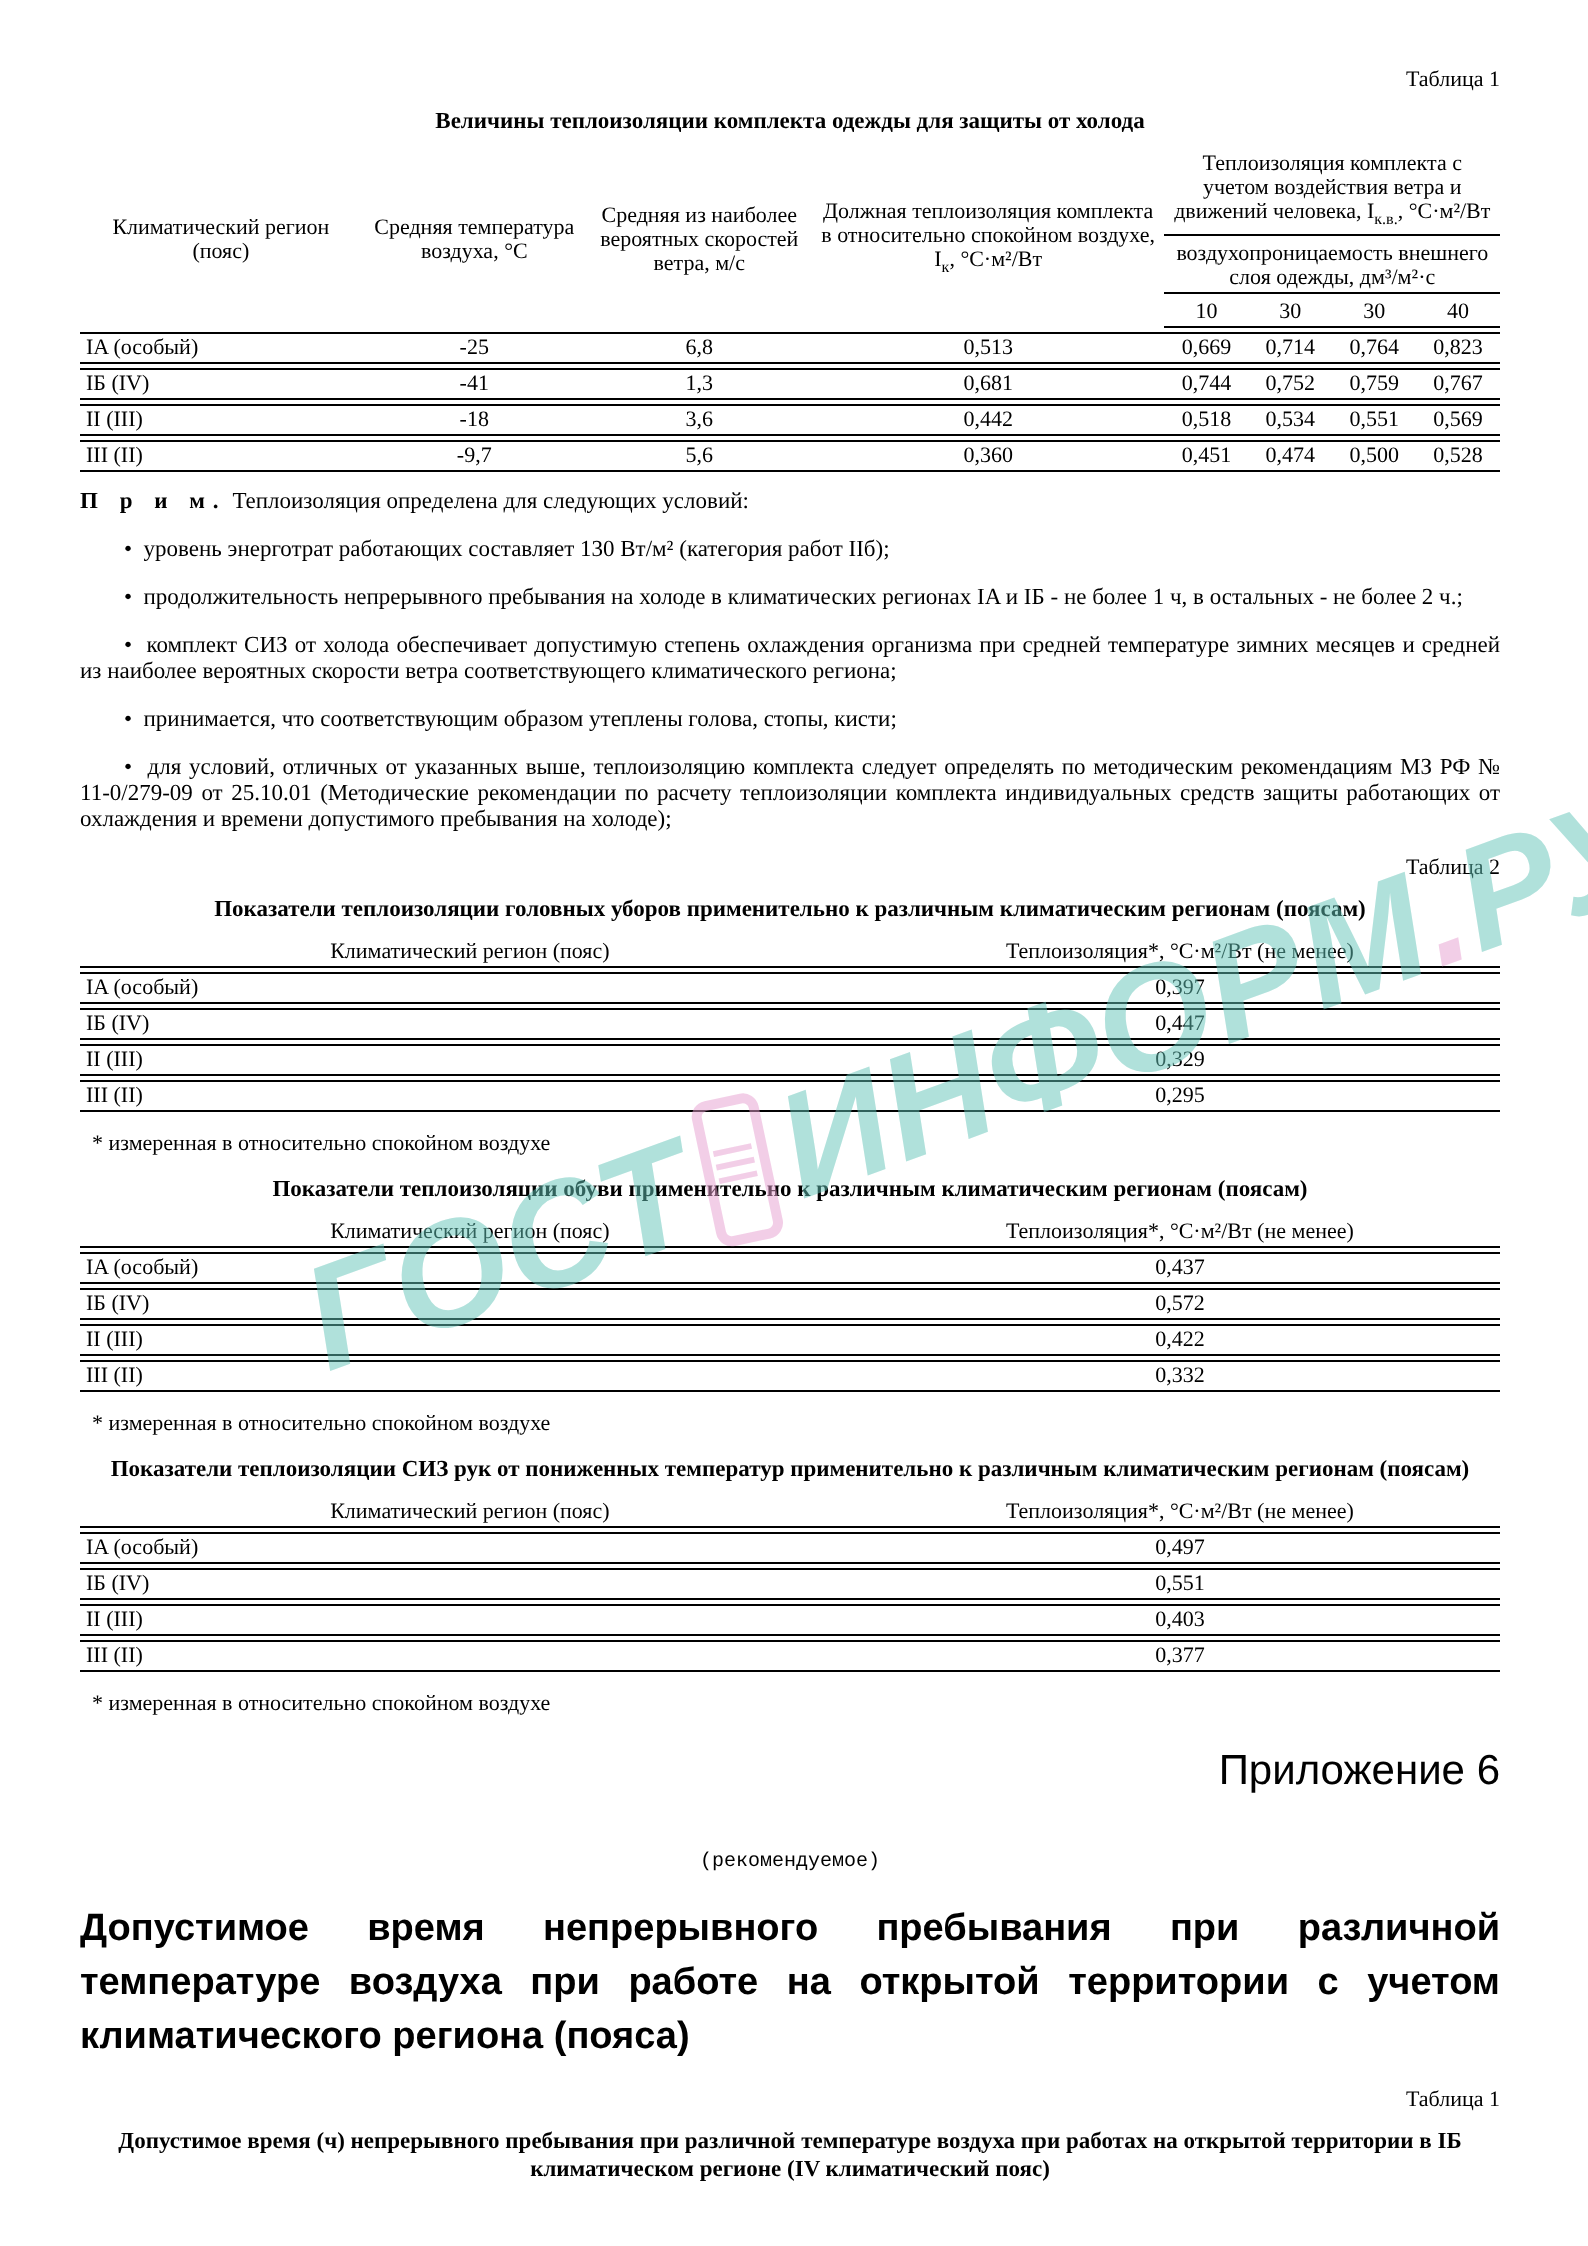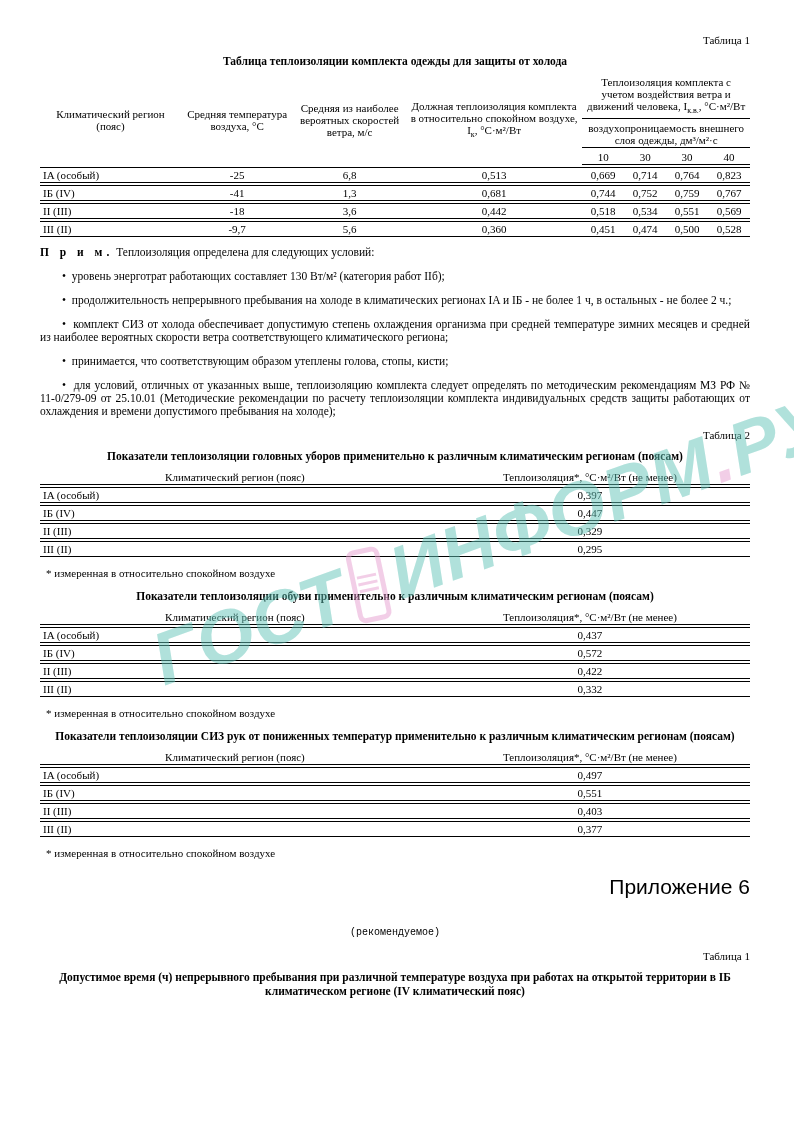--- a/index.html
+++ b/index.html
@@ -59,21 +59,21 @@
     color:#e79fd0; font-style:normal; font-size:40px; line-height:58px; text-align:center;
     transform:rotate(8deg); margin:0 2px;
   }
 </style>
 </head>
 <body>
 
 <div class="content">
 
   <div class="tab-label">Таблица 1</div>
-  <div class="tbl-title">Таблица теплоизоляции комплекта одежды для защиты от холода</div>
+  <div class="tbl-title">Величины теплоизоляции комплекта одежды для защиты от холода</div>
 
   <table class="t1 left-first">
     <thead>
       <tr>
         <th class="c1" rowspan="3">Климатический регион (пояс)</th>
         <th class="c2" rowspan="3">Средняя температура воздуха, °С</th>
         <th class="c3" rowspan="3">Средняя из наиболее вероятных скоростей ветра, м/с</th>
         <th class="c4" rowspan="3"><span>Должная теплоизоляция комплекта в относительно спокойном воздухе, I</span><span class="sub">к</span><span>, °С·м²/Вт</span></th>
         <th class="bb" colspan="4"><span>Теплоизоляция комплекта с учетом воздействия ветра и движений человека, I</span><span class="sub">к.в.</span><span>, °С·м²/Вт</span></th>
       </tr>
@@ -225,20 +225,21 @@
         <tr>
           <td>III (II)</td>
           <td>0,377</td>
         </tr>
       </tbody>
   </table>
   <div class="footnote">* измеренная в относительно спокойном воздухе</div>
 
   <div class="appendix-label">Приложение 6</div>
   <div class="appendix-sub">(рекомендуемое)</div>
+  <div class="big-heading">Допустимое время непрерывного пребывания при различной температуре воздуха при работе на открытой территории с учетом климатического региона (пояса)</div>
 
   <div class="tab-label" style="margin-top:12px">Таблица 1</div>
   <div class="tbl-title">Допустимое время (ч) непрерывного пребывания при различной температуре воздуха при работах на открытой территории в IБ климатическом регионе (IV климатический пояс)</div>
 
 </div>
 
 <div class="watermark">
   <span class="wm-teal">ГОСТ</span>
   <span class="wm-icon">≡</span>
   <span><span class="wm-teal">ИНФОРМ</span><span class="wm-pink">.</span><span class="wm-teal">РУ</span></span>

